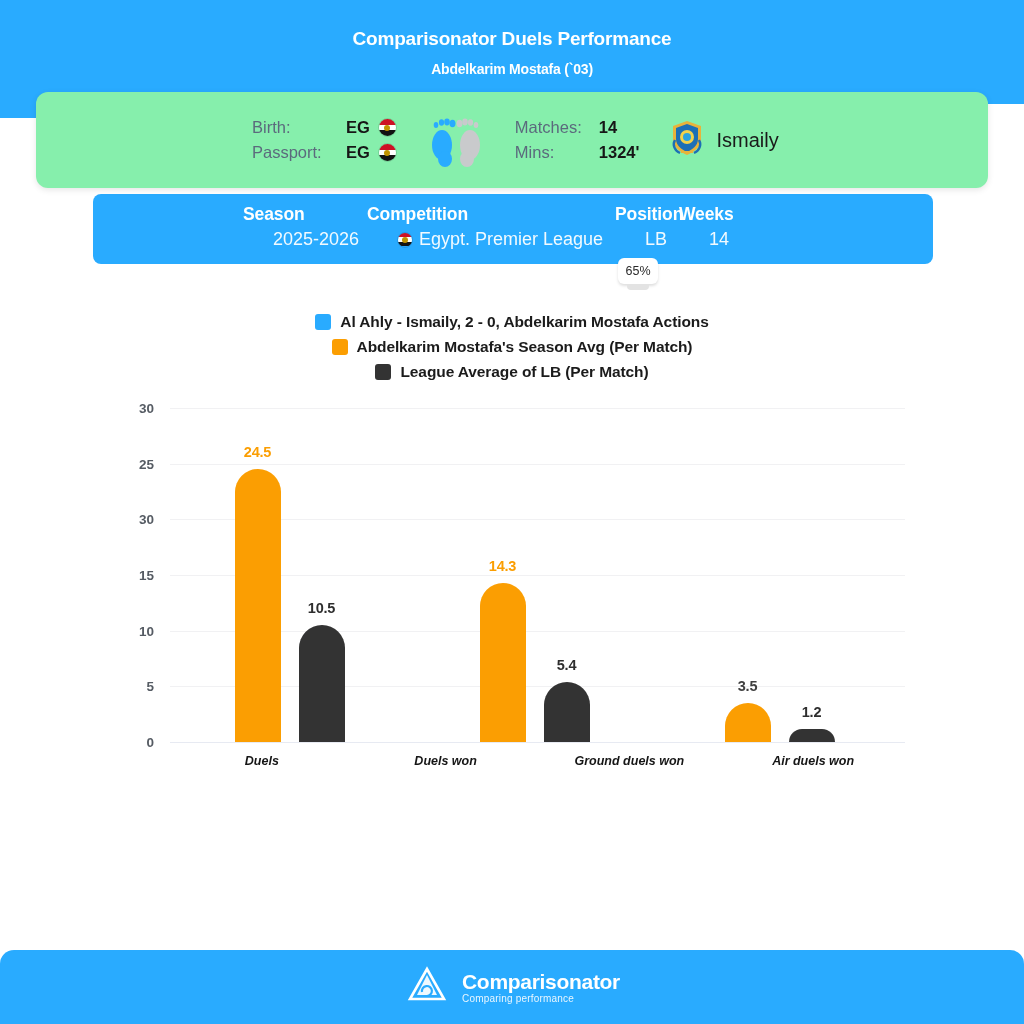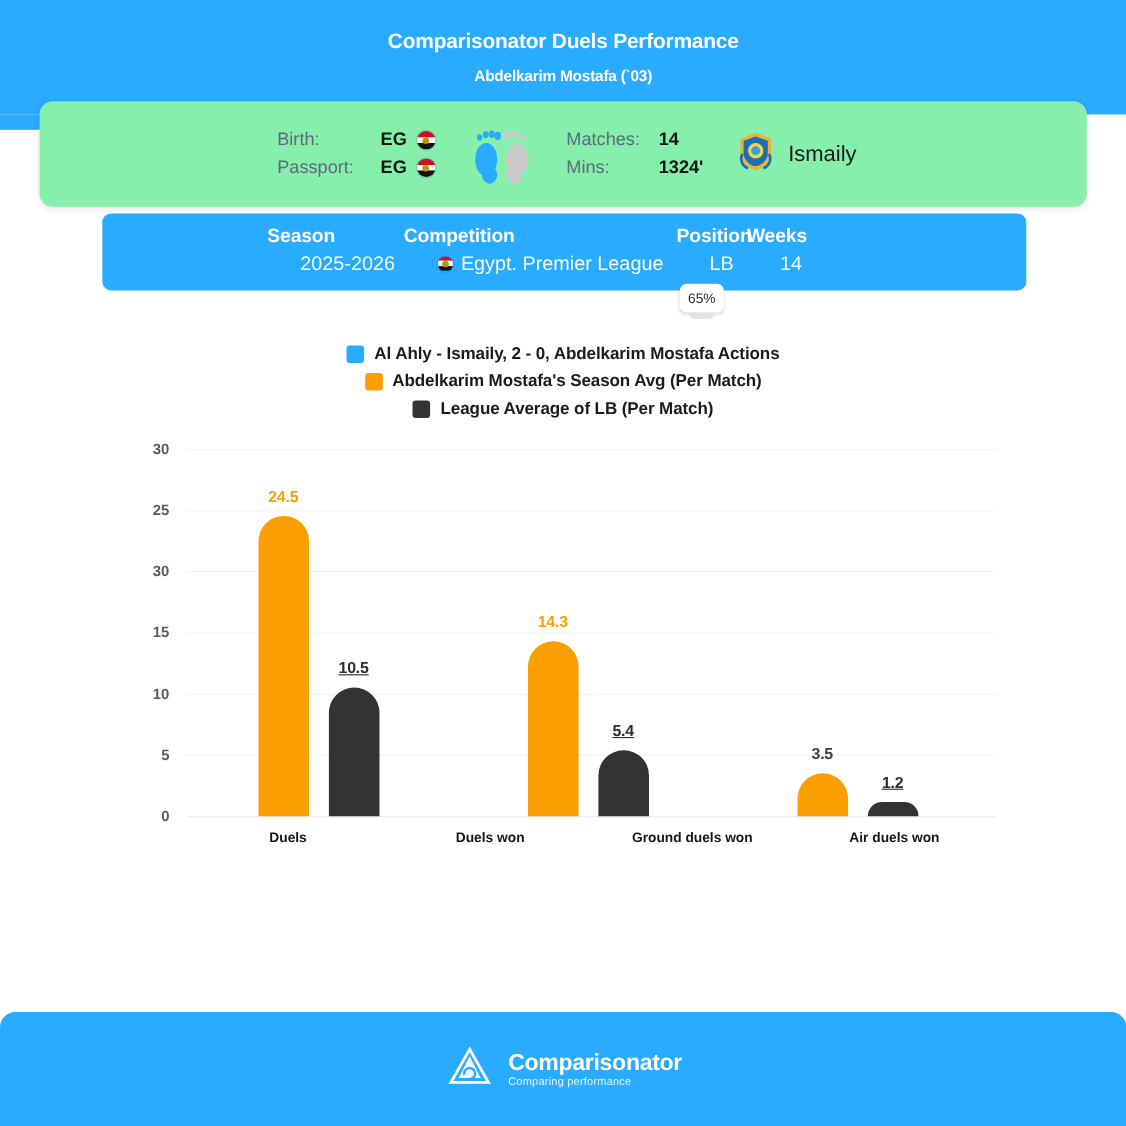--- a/index.html
+++ b/index.html
@@ -194,35 +194,35 @@
   .bar.b2 { left: 50%; margin-left: 6px;  background: #333333; }
   .bar-value {
     position: absolute;
     width: 70px;
     text-align: center;
     font-size: 14.5px;
     font-weight: bold;
     letter-spacing: -0.2px;
   }
   .bar-value.v1 { left: 50%; margin-left: -70px; color: #FB9E02; }
-  .bar-value.v2 { left: 50%; margin-left: -6px;  color: #2e2e2e; text-decoration: underline; }
+  .bar-value.v2 { left: 50%; margin-left: -6px;  color: #2e2e2e; }
 
   .cat-labels {
     position: absolute;
     left: 170px; top: 358px;
     width: 735px;
     display: flex;
   }
-  .cat { flex: 1; text-align: center; font-size: 12.5px; font-weight: bold; color: #161616; }
+  .cat { flex: 1; text-align: center; font-size: 12.5px; font-weight: bold; color: #161616; font-style: italic; }
 
   
   .footer-band {
     position: absolute;
     left: 0; bottom: 0;
-    width: 1024px; height: 104px;
+    width: 1024px; height: 74px;
     background: #29ABFF;
     border-radius: 14px 14px 0 0;
     display: flex;
     align-items: center;
     justify-content: center;
     gap: 12px;
   }
   .footer-text { display: flex; flex-direction: column; }
   .footer-brand {
     color: #ffffff;

